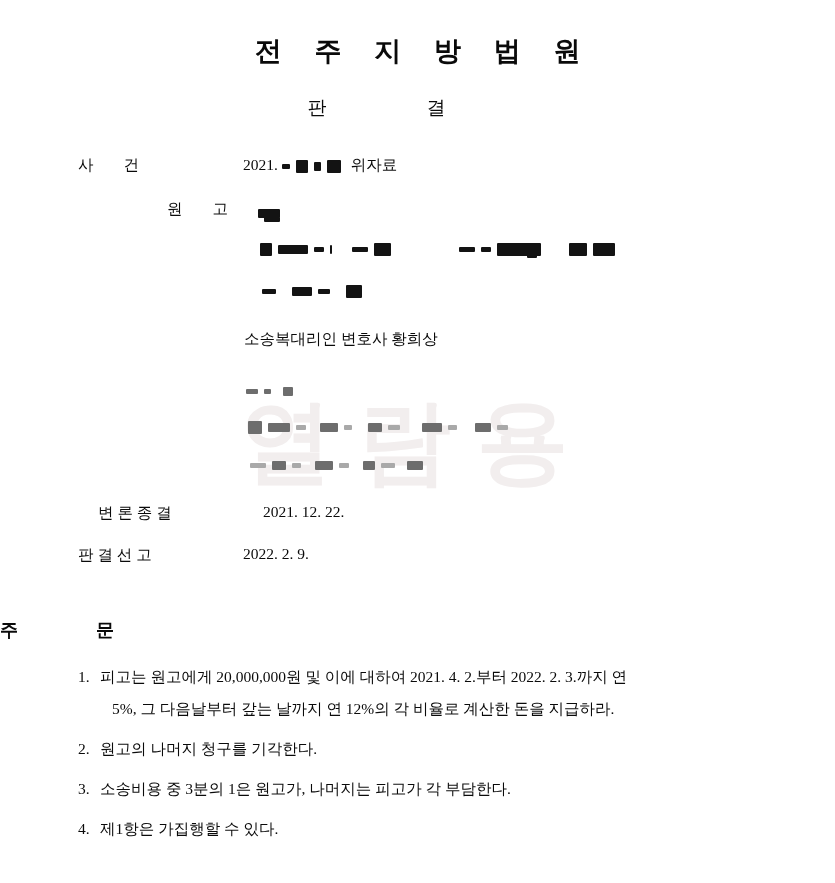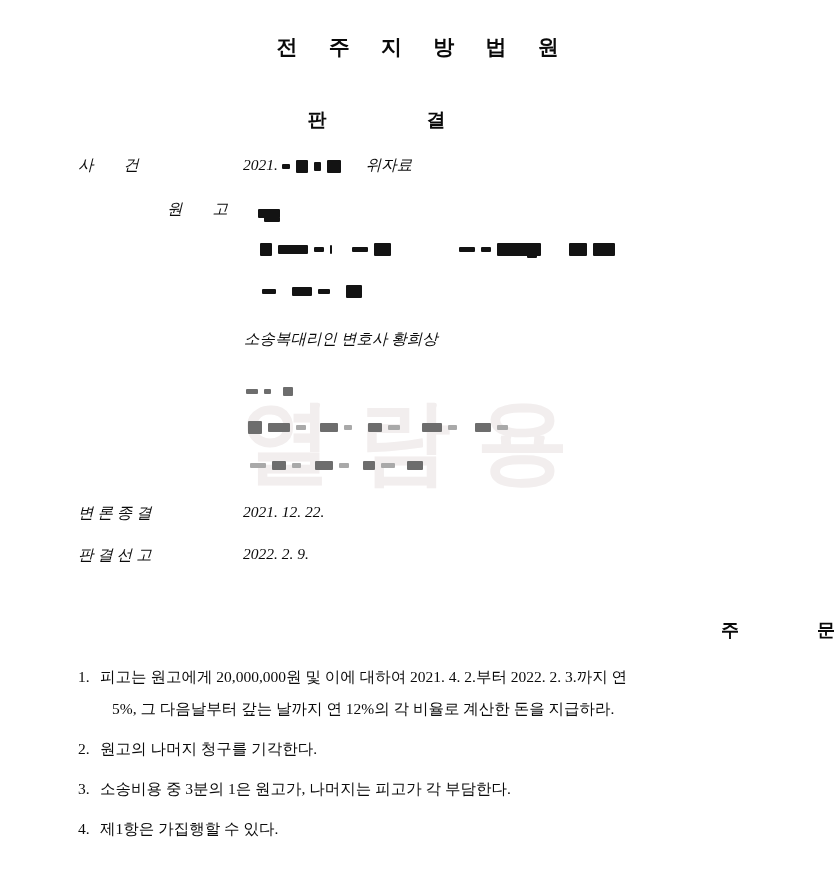--- a/index.html
+++ b/index.html
@@ -40,54 +40,53 @@
     z-index: 0;
   }
 
   
   .court-title {
     position: absolute;
     top: 33px;
     left: 0;
     width: 835px;
     text-align: center;
-    font-size: 21px;
+    font-size: 27px;
     font-weight: 700;
     letter-spacing: 13px;
     text-indent: 13px;
     z-index: 2;
   }
   .doc-kind {
     position: absolute;
-    top: 107px;
+    top: 95px;
     left: 0;
     width: 753px;
     text-align: center;
     font-size: 19px;
-    font-weight: 700;
+    font-weight: 400;
     letter-spacing: 0px;
     z-index: 2;
   }
   .doc-kind .sp {
     display: inline-block;
     width: 100px;
   }
 
   
   .fields {
     position: absolute;
     top: 155px;
     left: 0;
     width: 835px;
     z-index: 2;
   }
   .row {
     position: relative;
     min-height: 34px;
-    font-style: italic;
   }
   .label {
     position: absolute;
     left: 78px;
     top: 0;
     width: 150px;
     font-size: 15.5px;
     letter-spacing: 0;
     white-space: nowrap;
   }
@@ -119,21 +118,21 @@
   .rb-tall { height: 13px; }
   .rb-faint { background: #6d6d6d; }
   .rb-vfaint { background: #a9a9a9; }
 
   
   .section-title {
     position: absolute;
     top: 618px;
     left: 0;
     width: 835px;
-    text-align: right;
+    text-align: left;
     font-size: 18px;
     font-weight: 700;
     z-index: 2;
   }
   .section-title .sp { display: inline-block; width: 78px; }
 
   .orders {
     position: absolute;
     top: 665px;
     left: 0;
@@ -178,21 +177,21 @@
 
   <div class="fields">
 
     <div class="row" style="height:44px;">
       <div class="label">
         <span class="g">사</span><span class="gap"></span><span class="g">건</span>
       </div>
       <div class="value">
         <span>2021.</span><span class="redact-bars">
           <span class="rb rb-thin" style="width:8px;"></span><span class="rb rb-tall" style="width:12px;"></span><span class="rb" style="width:7px;"></span><span class="rb rb-tall" style="width:14px;"></span>
-        </span><span style="margin-left:15px;">위자료</span>
+        </span><span style="margin-left:0;">위자료</span>
       </div>
     </div>
 
     <div class="row" style="height:130px;text-align:right;">
       <div class="label">
         <span class="g">원</span><span class="gap"></span><span class="g">고</span>
       </div>
 
       <div class="redact-line" style="left:258px; top:4px;">
         <span class="rb" style="width:22px;"></span><span class="rb rb-thin" style="width:16px; margin-left:-22px; position:relative; top:6px;"></span>
@@ -219,21 +218,21 @@
 
       <div class="redact-line" style="left:248px; top:40px;">
         <span class="rb rb-tall rb-faint" style="width:14px;"></span><span class="rb rb-faint" style="width:22px;"></span><span class="rb rb-thin rb-vfaint" style="width:10px;"></span><span class="rb rb-faint" style="width:18px; margin-left:8px;"></span><span class="rb rb-thin rb-vfaint" style="width:8px;"></span><span class="rb rb-faint" style="width:14px; margin-left:10px;"></span><span class="rb rb-thin rb-vfaint" style="width:12px;"></span><span class="rb rb-faint" style="width:20px; margin-left:16px;"></span><span class="rb rb-thin rb-vfaint" style="width:9px;"></span><span class="rb rb-faint" style="width:16px; margin-left:12px;"></span><span class="rb rb-thin rb-vfaint" style="width:11px;"></span>
       </div>
 
       <div class="redact-line" style="left:250px; top:78px;">
         <span class="rb rb-thin rb-vfaint" style="width:16px;"></span><span class="rb rb-faint" style="width:14px;"></span><span class="rb rb-thin rb-vfaint" style="width:9px;"></span><span class="rb rb-faint" style="width:18px; margin-left:8px;"></span><span class="rb rb-thin rb-vfaint" style="width:10px;"></span><span class="rb rb-faint" style="width:12px; margin-left:8px;"></span><span class="rb rb-thin rb-vfaint" style="width:14px;"></span><span class="rb rb-faint" style="width:16px; margin-left:6px;"></span>
       </div>
     </div>
 
-    <div class="row" style="height:42px;">
+    <div class="row" style="height:42px;margin-left:20px;">
       <div class="label">변 론 종 결</div>
       <div class="value">2021. 12. 22.</div>
     </div>
 
     <div class="row" style="height:42px;">
       <div class="label">판 결 선 고</div>
       <div class="value">2022. 2. 9.</div>
     </div>
 
   </div>

